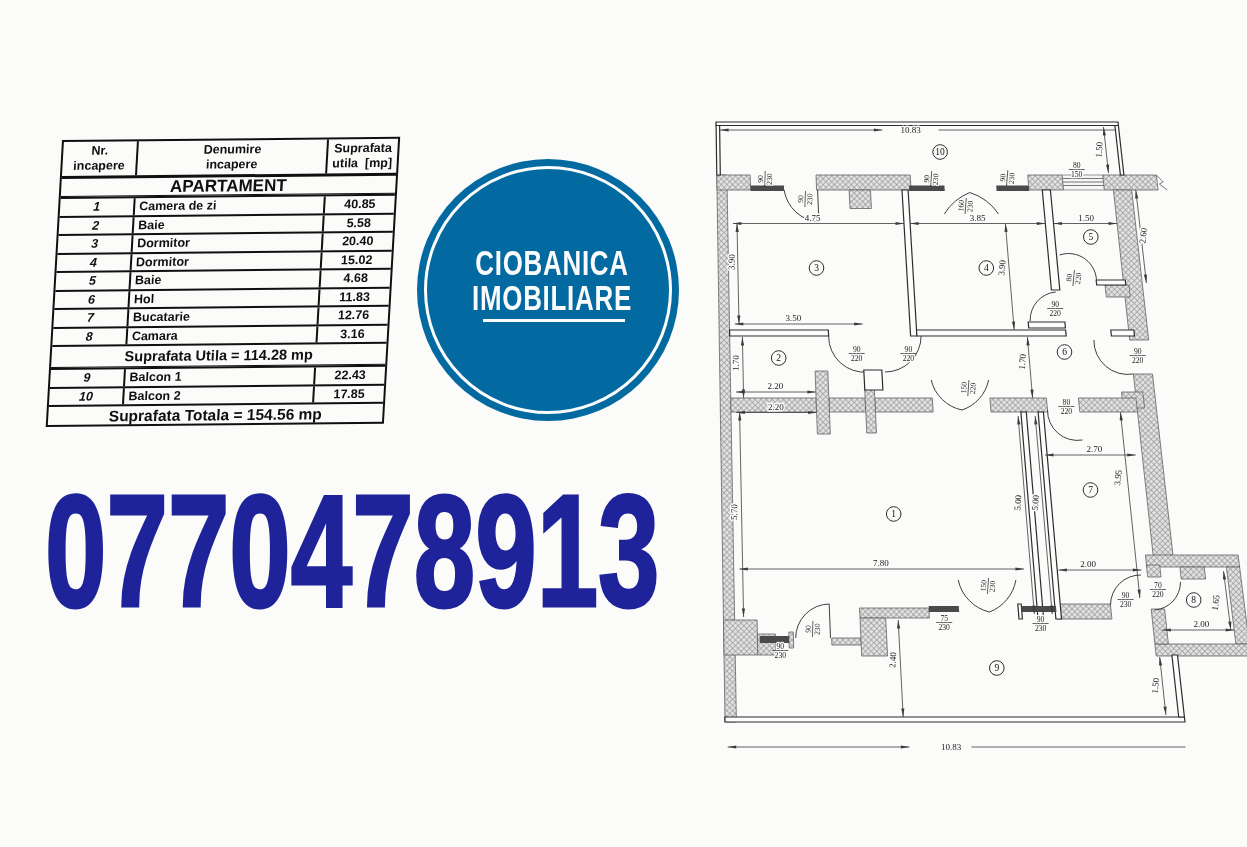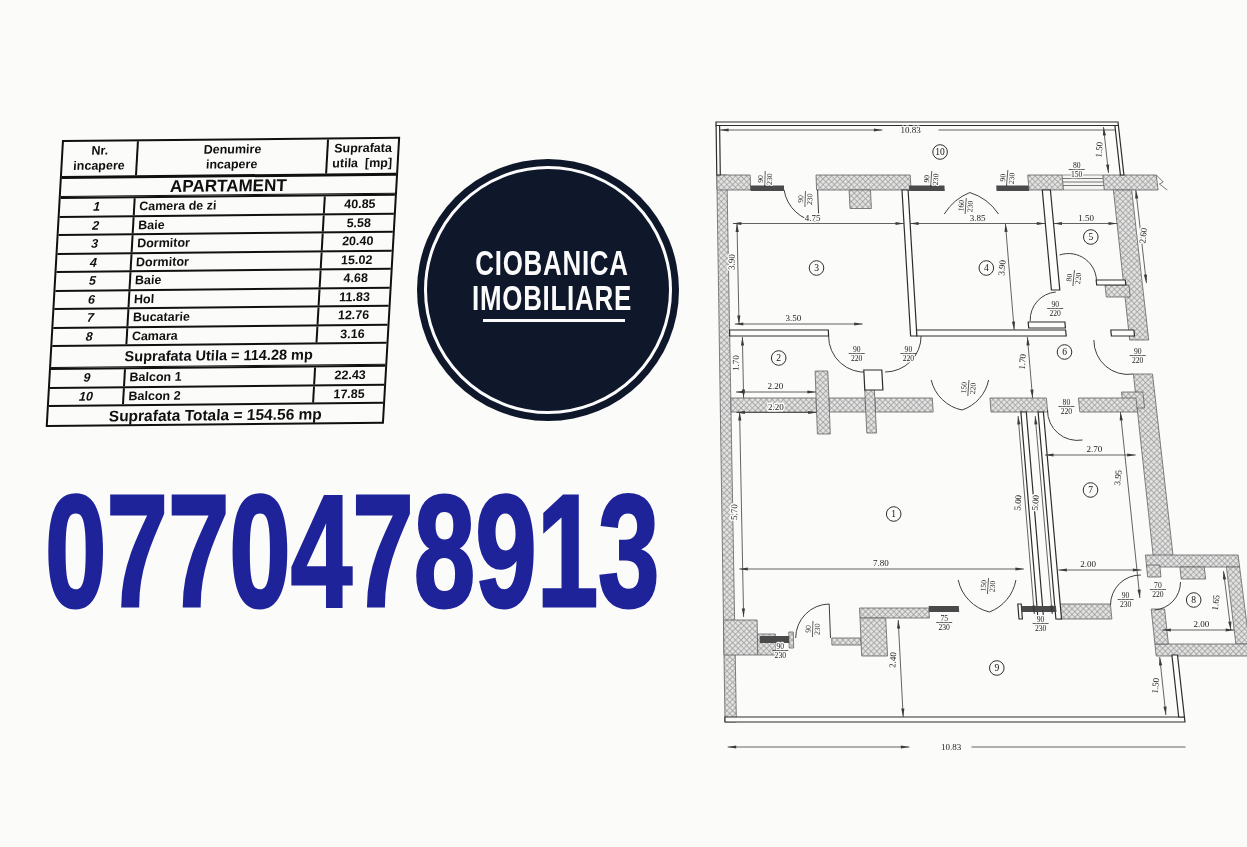--- a/index.html
+++ b/index.html
@@ -10,21 +10,21 @@
 .c1{width:73px;text-align:center;border-right:2px solid #101010;font-style:italic;font-weight:bold}
 .c2{flex:1;padding-left:4px;border-right:2px solid #101010}
 .c3{width:69px;text-align:center}
 #thead{display:flex;height:34px;font-size:12.5px;font-weight:bold;text-align:center}
 #thead>div{display:flex;flex-direction:column;justify-content:center;line-height:15px}
 #thead .h1{width:73px;border-right:2px solid #101010}
 #thead .h2{flex:1;border-right:2px solid #101010}
 #thead .h3{width:69px}
 .sprow{border-top:2px solid #101010;text-align:center;font-weight:bold}
 
-#logo{position:absolute;left:417px;top:159px;width:262px;height:262px;border-radius:50%;background:#0f172a;}
+#logo{position:absolute;left:417px;top:159px;width:262px;height:262px;border-radius:50%;background:#0369a1;}
 #logo .ring{position:absolute;inset:7px;border:3.5px solid #fcfcfc;border-radius:50%;}
 #logo .lt{position:absolute;left:4px;width:100%;text-align:center;color:#fbfbfc;font-weight:bold;font-size:35px;letter-spacing:1px;transform:scaleX(0.74);}
 #logo .l1{top:84px;}
 #logo .l2{top:119px;}
 #logo .ul{position:absolute;left:66px;top:160px;width:142px;height:3px;background:#fcfcfc;}
 
 #phone{position:absolute;left:45px;top:460px;font-size:159px;font-weight:bold;color:#1f239a;-webkit-text-stroke:3px #1f239a;transform:scaleX(0.695);transform-origin:0 0;letter-spacing:0px;white-space:nowrap;}
 </style></head>
 <body>
 <div id="page">

